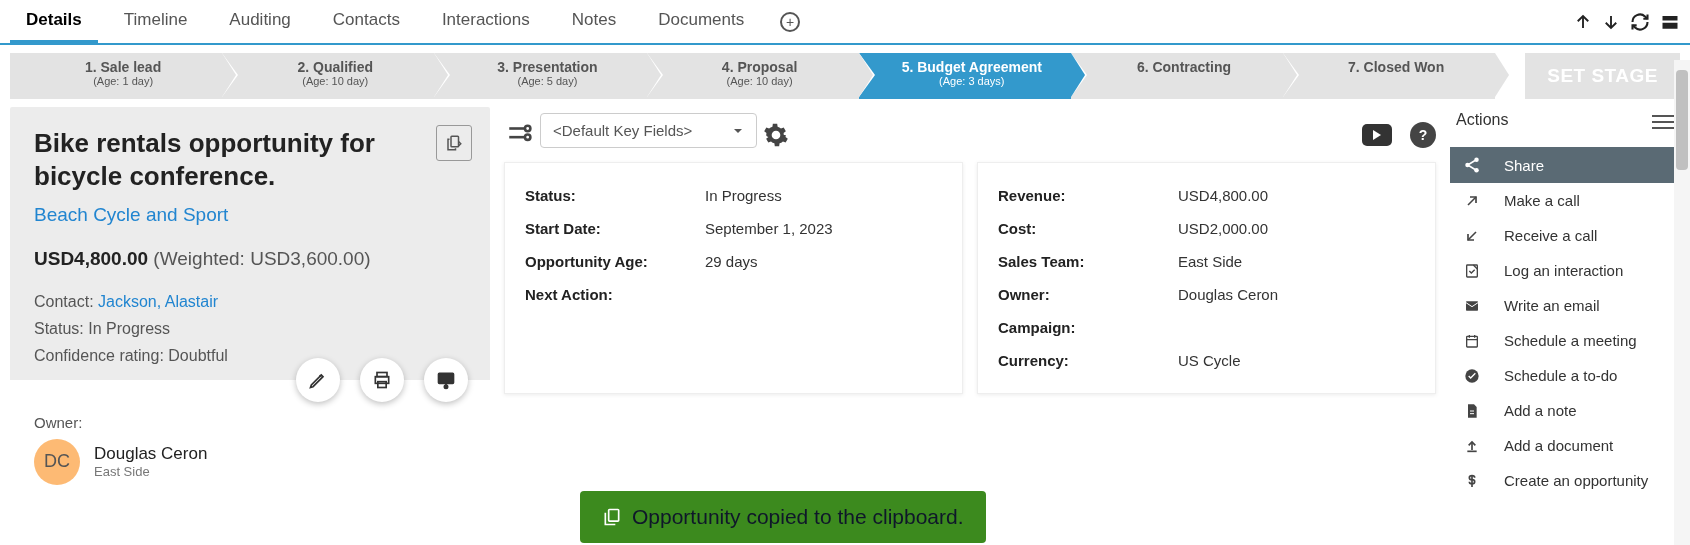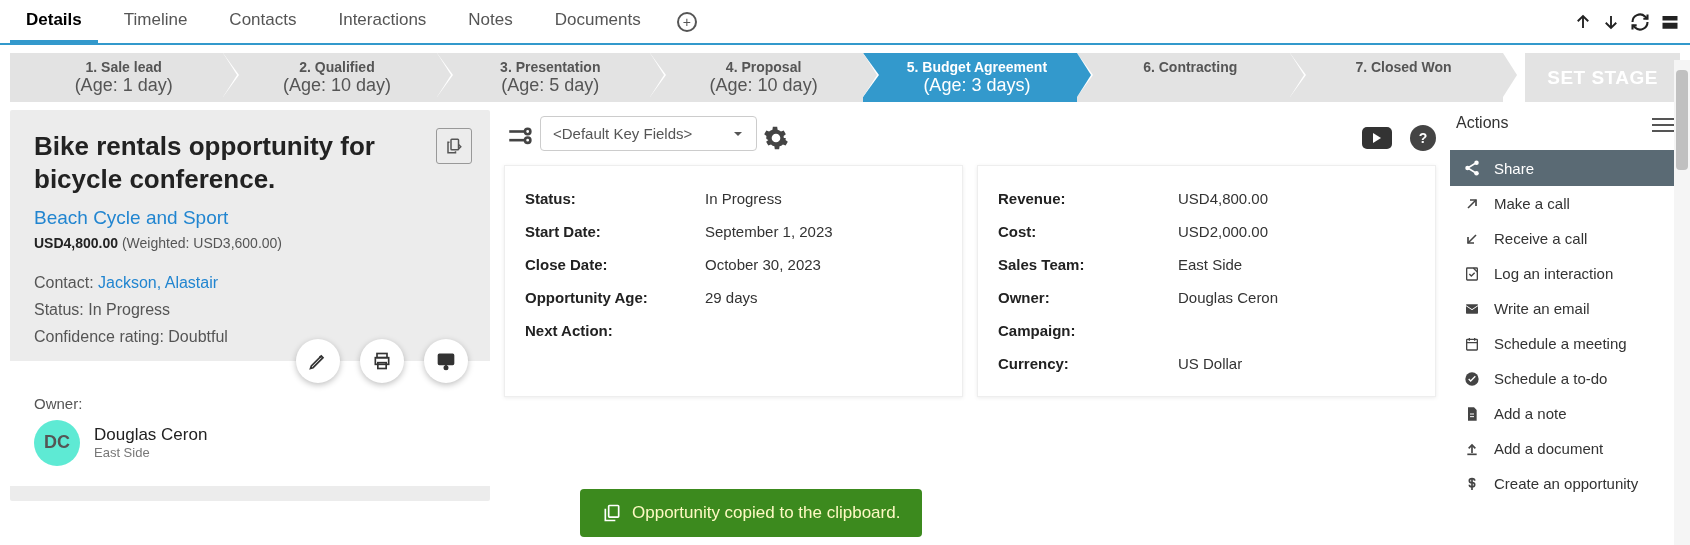--- a/index.html
+++ b/index.html
@@ -8,49 +8,49 @@
   
   .tabs-bar { display: flex; align-items: center; border-bottom: 2px solid #3399cc; padding: 0 10px; }
   .tabs-left { display: flex; align-items: center; gap: 10px; }
   .tab { padding: 10px 16px; font-size: 17px; color: #555; cursor: pointer; border-bottom: 3px solid transparent; }
   .tab.active { font-weight: bold; color: #000; border-bottom: 3px solid #3399cc; }
   .add-tab { margin-left: 20px; width: 20px; height: 20px; border: 2px solid #555; border-radius: 50%; display: flex; align-items: center; justify-content: center; font-size: 14px; color: #555; cursor: pointer; }
   .tabs-right { margin-left: auto; display: flex; align-items: center; gap: 10px; font-size: 20px; }
   .tabs-right .ico { cursor: pointer; }
   
   
-  .stages { display: flex; align-items: stretch; padding: 8px 10px; gap: 8px; }
+  .stages { display: flex; align-items: stretch; padding: 8px 10px; gap: 16px; }
   .stage { position: relative; background: #e3e3e3; color: #555; flex: 1; padding: 6px 10px 6px 24px; text-align: center; font-size: 14px; }
   .stage::after { content: ""; position: absolute; right: -14px; top: 0; width: 0; height: 0; border-top: 22px solid transparent; border-bottom: 22px solid transparent; border-left: 14px solid #e3e3e3; z-index: 2; }
   .stage::before { content: ""; position: absolute; right: -16px; top: 0; width: 0; height: 0; border-top: 22px solid transparent; border-bottom: 22px solid transparent; border-left: 16px solid #fff; z-index: 1; }
   .stage.active { background: #3399cc; color: #fff; }
   .stage.active::after { border-left-color: #3399cc; }
   .stage .st-title { font-weight: bold; font-size: 14px; }
-  .stage .st-age { font-size: 18px; }
+  .stage .st-age { font-size: 11px; }
   .set-stage-btn { margin-left: 14px; background: #e3e3e3; color: #fff; font-weight: bold; padding: 12px 22px; border: none; font-size: 19px; letter-spacing: 0.5px; text-align: center; }
   
   
   .main { display: flex; gap: 14px; padding: 0 10px 10px 10px; }
   
   
   .left-card { width: 480px; background: #ececec; border-radius: 2px; position: relative; }
   .lc-top { padding: 20px 24px 10px 24px; position: relative; }
   .lc-title { font-size: 26px; font-weight: bold; color: #222; line-height: 1.25; padding-right: 50px; }
   .lc-copy { position: absolute; right: 18px; top: 18px; width: 36px; height: 36px; border: 1px solid #999; border-radius: 3px; display: flex; align-items: center; justify-content: center; background: #ececec; cursor: pointer; }
   .lc-account { color: #2185d0; font-size: 19px; margin-top: 12px; font-weight: 500; }
-  .lc-amount { font-size: 14px; margin-top: 6px; color: #222; }
+  .lc-amount { font-size: 19px; margin-top: 22px; color: #222; }
   .lc-amount .wt { color: #555; font-weight: normal; }
   .lc-meta { margin-top: 18px; font-size: 16px; line-height: 1.7; color: #555; }
   .lc-meta a { color: #2185d0; text-decoration: none; }
   .lc-fabs { position: absolute; right: 22px; bottom: -22px; display: flex; gap: 20px; }
   .fab { width: 44px; height: 44px; border-radius: 50%; background: #fff; box-shadow: 0 2px 6px rgba(0,0,0,0.25); display: flex; align-items: center; justify-content: center; cursor: pointer; }
   .lc-owner { background: #fff; padding: 34px 24px 20px 24px; }
   .lc-owner-label { font-size: 15px; color: #555; margin-bottom: 8px; }
   .owner-row { display: flex; align-items: center; gap: 14px; }
-  .avatar { width: 46px; height: 46px; border-radius: 50%; background: #5eead4; display: flex; align-items: center; justify-content: center; font-size: 18px; color: #555; font-weight: 700; }
+  .avatar { width: 46px; height: 46px; border-radius: 50%; background: #fdba74; display: flex; align-items: center; justify-content: center; font-size: 18px; color: #555; font-weight: 400; }
   .owner-name { font-size: 17px; color: #222; }
   .owner-team { font-size: 13px; color: #777; }
   
   
   .center { flex: 1; }
   .center-toolbar { display: flex; align-items: flex-end; gap: 6px; padding: 6px 0 14px 0; }
   .kf-select { border: 1px solid #ccc; border-radius: 4px; padding: 8px 12px; display: flex; align-items: center; gap: 40px; font-size: 15px; color: #555; cursor: pointer; background: #fff; }
   .gear { font-size: 24px; color: #444; cursor: pointer; }
   .center-toolbar-right { margin-left: auto; display: flex; align-items: center; gap: 18px; }
   .yt { width: 30px; height: 22px; background: #333; border-radius: 5px; display: flex; align-items: center; justify-content: center; }
@@ -61,40 +61,41 @@
   .info-row { display: flex; padding: 8px 0; font-size: 15px; }
   .info-label { width: 180px; font-weight: bold; color: #222; }
   .info-value { color: #333; }
   
   
   .actions { width: 230px; }
   .actions-hdr { display: flex; align-items: flex-start; padding: 4px 6px 14px 6px; }
   .actions-title { font-size: 16px; color: #333; }
   .hamburger { margin-left: auto; cursor: pointer; }
   .hamburger div { width: 22px; height: 2px; background: #555; margin: 4px 0; }
-  .action-item { display: flex; align-items: center; gap: 12px; padding: 9px 12px; font-size: 15px; color: #333; cursor: pointer; }
+  .action-item { display: flex; align-items: center; gap: 22px; padding: 9px 12px; font-size: 15px; color: #333; cursor: pointer; }
   .action-item.active { background: #5a6a74; color: #fff; }
   .action-item .ai-icon { width: 20px; display: flex; justify-content: center; color: #444; }
   .action-item.active .ai-icon { color: #fff; }
   
   
-  .toast { position: fixed; left: 580px; bottom: 8px; background: #3c8a1e; color: #fef9c3; padding: 14px 22px; border-radius: 4px; display: flex; align-items: center; gap: 10px; font-size: 17px; }
+  .toast { position: fixed; left: 580px; bottom: 2px; background: #3c8a1e; color: #0f172a; padding: 14px 22px; border-radius: 4px; display: flex; align-items: center; gap: 10px; font-size: 21px; }
   
   svg { display: block; }
   
   .scrollbar-gutter { position: fixed; right: 0; top: 60px; bottom: 0; width: 16px; background: #f5f5f5; }
   .scrollbar-thumb { position: absolute; left: 2px; right: 2px; top: 10px; height: 100px; background: #c0c0c0; border-radius: 4px; }
 </style>
 </head>
 <body>
 
 <div class="tabs-bar">
   <div class="tabs-left" id="tabs-left">
       <div class="tab active">Details</div>
       <div class="tab">Timeline</div>
+      <div class="tab">Auditing</div>
       <div class="tab">Contacts</div>
       <div class="tab">Interactions</div>
       <div class="tab">Notes</div>
       <div class="tab">Documents</div>
     </div>
   <div class="add-tab">+</div>
   <div class="tabs-right">
     <span class="ico">
       <svg width="18" height="18" viewBox="0 0 24 24" fill="none" stroke="#222" stroke-width="2.5">
           <path d="M12 20V5"></path>
@@ -244,24 +245,20 @@
       <div class="info-card">
         <div class="info-row">
             <div class="info-label">Status:</div>
             <div class="info-value">In Progress</div>
           </div>
         <div class="info-row">
             <div class="info-label">Start Date:</div>
             <div class="info-value">September 1, 2023</div>
           </div>
         <div class="info-row">
-            <div class="info-label">Close Date:</div>
-            <div class="info-value">October 30, 2023</div>
-          </div>
-        <div class="info-row">
             <div class="info-label">Opportunity Age:</div>
             <div class="info-value">29 days</div>
           </div>
         <div class="info-row">
             <div class="info-label">Next Action:</div>
             <div class="info-value"></div>
           </div>
       </div>
       <div class="info-card">
         <div class="info-row">
@@ -279,21 +276,21 @@
         <div class="info-row">
             <div class="info-label">Owner:</div>
             <div class="info-value">Douglas Ceron</div>
           </div>
         <div class="info-row">
             <div class="info-label">Campaign:</div>
             <div class="info-value"></div>
           </div>
         <div class="info-row">
             <div class="info-label">Currency:</div>
-            <div class="info-value">US Dollar</div>
+            <div class="info-value">US Cycle</div>
           </div>
       </div>
     </div>
   </div>
 
   <div class="actions">
     <div class="actions-hdr">
       <div class="actions-title">Actions</div>
       <div class="hamburger">
           <div></div>

